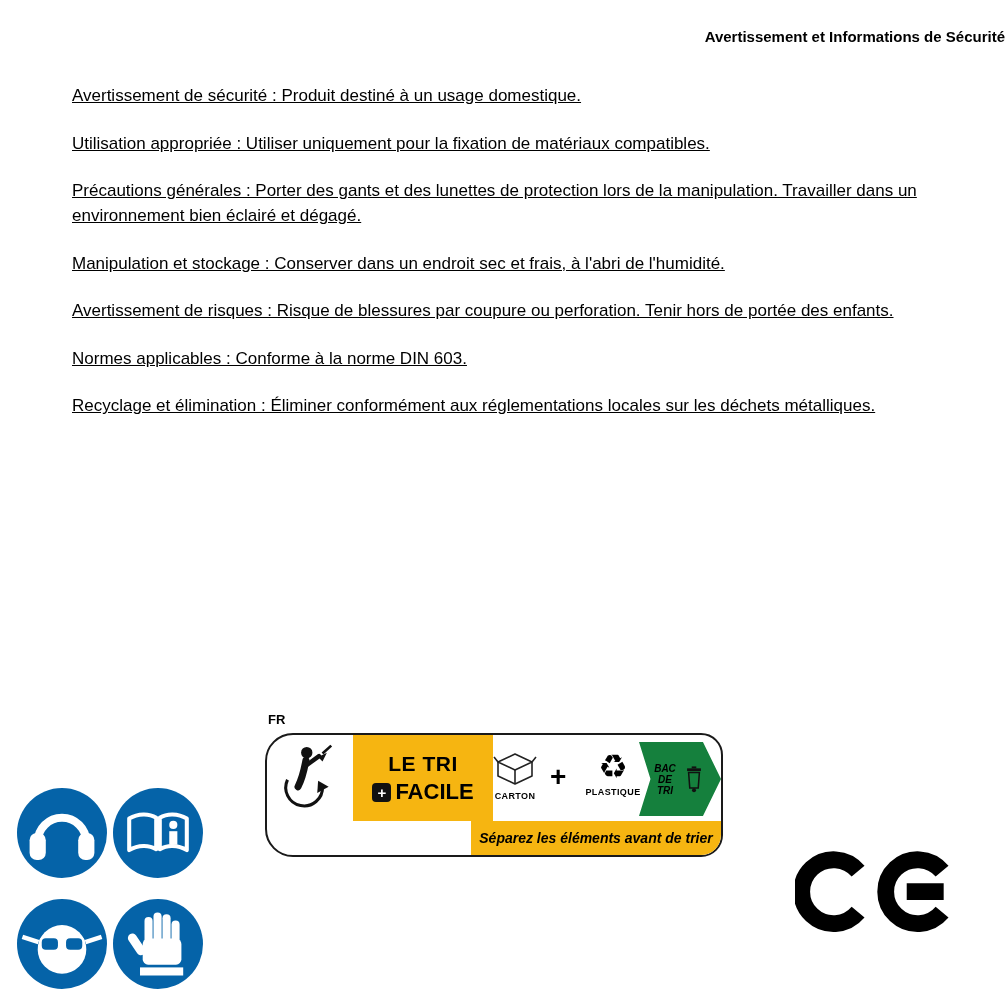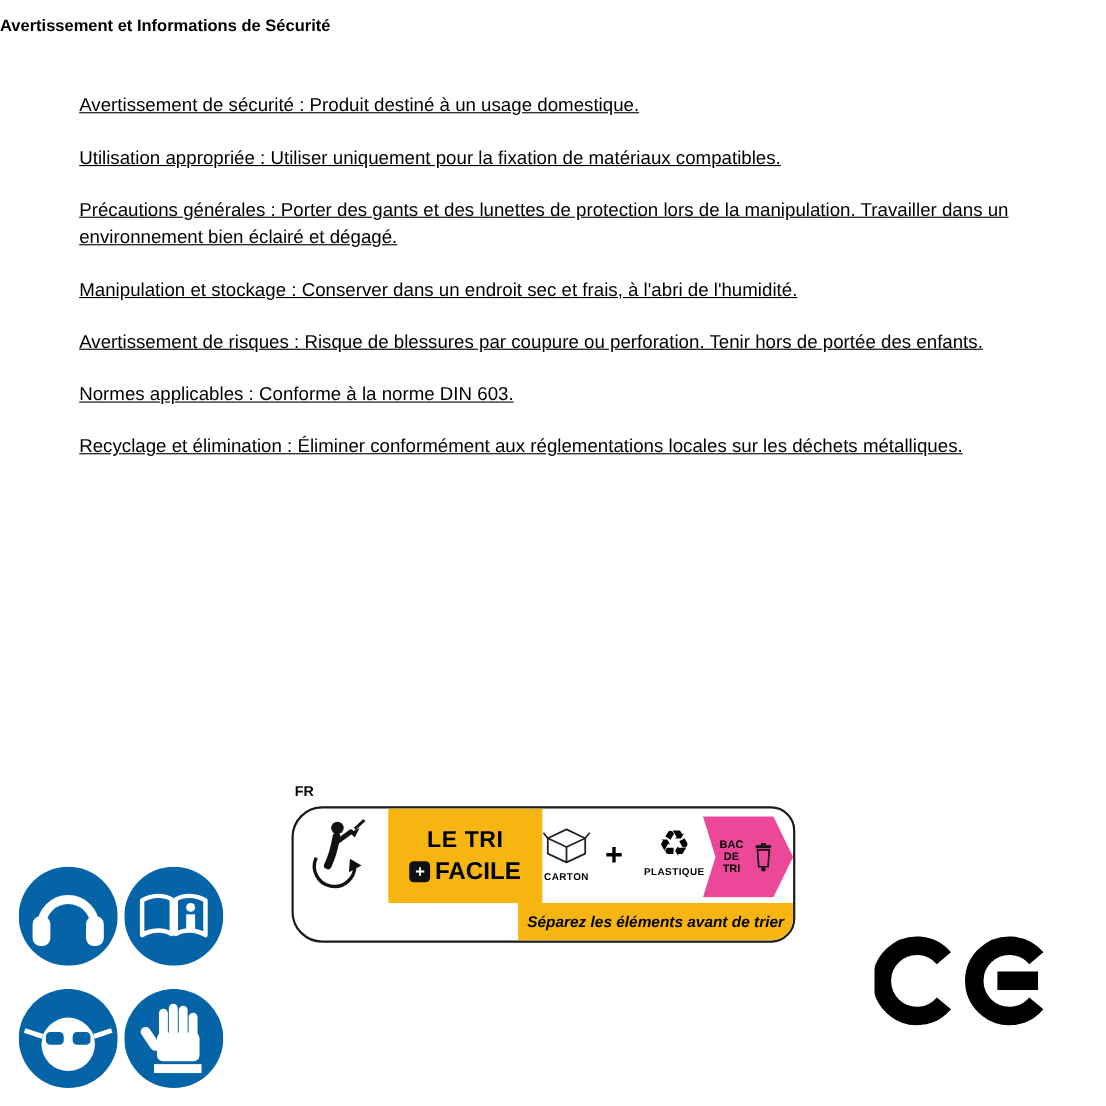--- a/index.html
+++ b/index.html
@@ -2,22 +2,22 @@
 <html><head>
 <meta charset="utf-8">
 <style>
   * { margin:0; padding:0; box-sizing:border-box; }
   html,body { background:#fff; }
   .page {
     position:relative; width:1005px; height:1005px; background:#fff;
     font-family:"Liberation Sans", sans-serif; color:#000; overflow:hidden;
   }
   .title {
-    position:absolute; top:15px; left:0; width:100%;
-    text-align:left; font-size:15px; font-weight:bold;
+    position:absolute; top:28px; left:0; width:100%;
+    text-align:right; font-size:15px; font-weight:bold;
   }
   .body-text {
     position:absolute; left:72px; top:84px; width:898px;
     font-size:17px; line-height:1.45;
   }
   .body-text p { margin:0 0 23px 0;text-decoration:underline; }
 
   
   .icon-circle { position:absolute; width:90px; height:90px; }
   .icon-circle svg { width:100%; height:100%; display:block; }
@@ -48,24 +48,24 @@
   .facile { font-size:22px; font-weight:bold; }
   .material { position:absolute; top:14px; text-align:center; }
   .material .mat-label { display:block; font-size:9px; font-weight:bold; letter-spacing:.4px; margin-top:2px; }
   #carton-group { left:212px; width:72px; }
   #plastique-group { left:306px; width:80px; }
   .recycle-glyph { font-size:33px; line-height:36px; display:block; }
   .carton-svg { width:48px; height:36px; }
   .plus-sep { position:absolute; left:283px; top:26px; font-size:28px; font-weight:bold; }
   .flag {
     position:absolute; left:372px; top:7px; width:82px; height:74px;
-    background:#ec4899;
+    background:#15803d;
     clip-path:polygon(0 0, 78% 0, 100% 50%, 78% 100%, 0 100%, 14% 50%);
     display:flex; align-items:center; justify-content:center; gap:8px;
-    padding-left:10px; padding-right:12px;
+    padding-left:10px; padding-right:12px;font-style:italic;
   }
   .flag .bac-text { font-size:10px; font-weight:bold; line-height:1.1; text-align:center; }
   .tagline-strip {
     position:absolute; left:204px; top:86px; right:0; height:34px;
     background:#F6B511; border-radius:0 0 18px 0;
     display:flex; align-items:center; justify-content:center;
     font-size:14px; font-weight:bold; font-style:italic;
   }
 
   .address {

